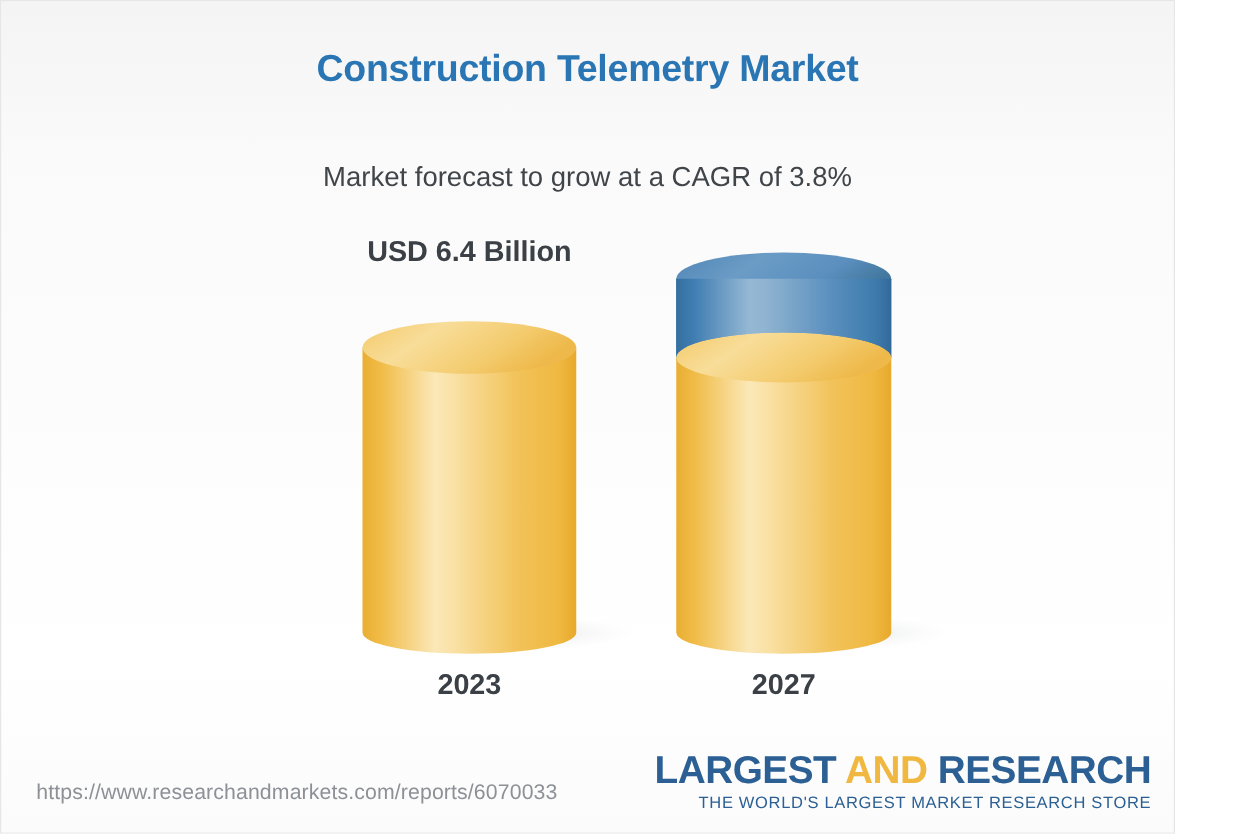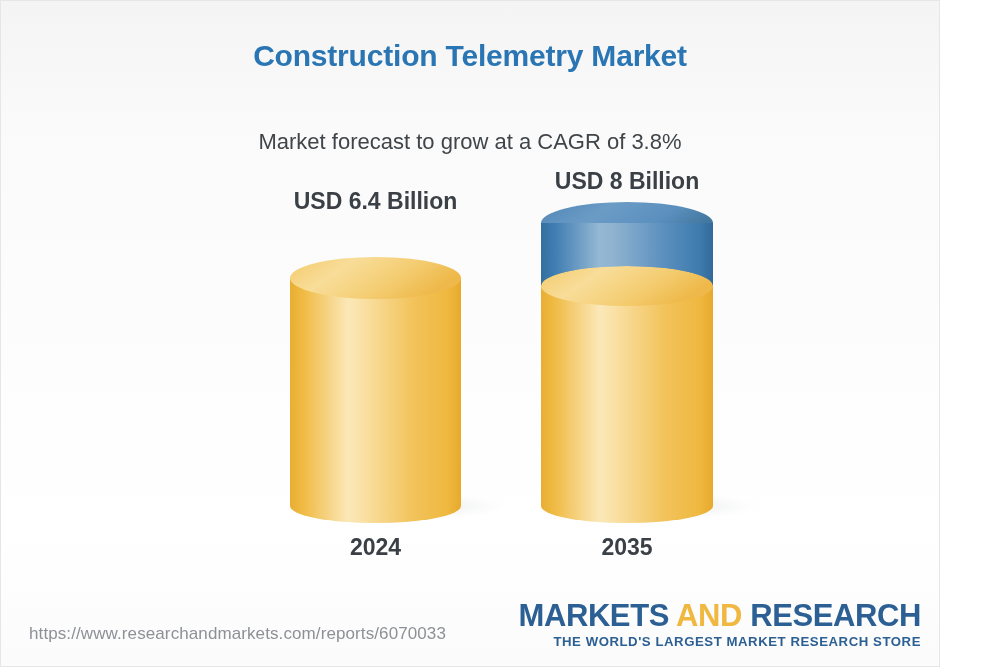--- a/index.html
+++ b/index.html
@@ -91,21 +91,21 @@
   .logo-main {
     font-size: 31px;
     font-weight: bold;
     color: #2c6094;
     letter-spacing: -0.4px;
     line-height: 1.04;
   }
   .logo-and { color: #f0b840; }
   .logo-tag {
     font-size: 13.2px;
-    font-weight: bold;
+    font-weight: normal;
     color: #2c6094;
     letter-spacing: 0.55px;
     line-height: 1.2;
     margin-top: 2px;
   }
 </style>
 </head>
 <body>
 
 <div class="card">
@@ -140,21 +140,21 @@
           </radialGradient>
         </defs>
 
         <ellipse cx="120" cy="250" rx="96" ry="14" fill="url(#shadow2024)"></ellipse>
 
         <path d="M0,22 L0,250 A85.5,17 0 0 0 171,250 L171,22 Z" fill="url(#yellowBody)"></path>
 
         <ellipse cx="85.5" cy="22" rx="85.5" ry="21" fill="url(#yellowTop)"></ellipse>
       </svg>
       <div class="value-label" style="top:-68px;">USD 6.4 Billion</div>
-      <div class="cat-label" style="top:278px;">2024</div>
+      <div class="cat-label" style="top:278px;">2023</div>
     </div>
 
     <div class="cyl-group" style="left:540px; top:199px; width:172px; height:309px;">
       <svg width="172" height="354" viewBox="0 0 172 354" style="position:absolute;left:0;top:0;overflow:visible;">
         <defs>
           <linearGradient id="blueBody" x1="0" y1="0" x2="1" y2="0">
             <stop offset="0%" stop-color="#356f9f"></stop>
             <stop offset="8%" stop-color="#3f7db2"></stop>
             <stop offset="34%" stop-color="#95b8d4"></stop>
             <stop offset="42%" stop-color="#8fb3d0"></stop>
@@ -195,26 +195,25 @@
         <path d="M0,23 L0,86 A86,21 0 0 0 172,86 L172,23 Z" fill="url(#blueBody)"></path>
 
         <ellipse cx="86" cy="23" rx="86" ry="21" fill="url(#blueTop)"></ellipse>
 
         <path d="M0,86 L0,306 A86,17 0 0 0 172,306 L172,86 Z" fill="url(#yellowBody2)"></path>
 
         <ellipse cx="86" cy="86" rx="86" ry="20" fill="url(#yellowTop2)"></ellipse>
 
         <path d="M0,23 L0,86 A86,20 0 0 1 172,86 L172,23 Z" fill="url(#blueBody)"></path>
       </svg>
-      <div class="value-label" style="top:-32px;">USD 8 Billion</div>
-      <div class="cat-label" style="top:334px;">2035</div>
+      <div class="cat-label" style="top:334px;">2027</div>
     </div>
 
   </div>
 
   <div class="url">https://www.researchandmarkets.com/reports/6070033</div>
 
   <div class="logo">
-    <div class="logo-main"><span>MARKETS</span> <span class="logo-and">AND</span> <span>RESEARCH</span></div>
+    <div class="logo-main"><span>LARGEST</span> <span class="logo-and">AND</span> <span>RESEARCH</span></div>
     <div class="logo-tag">THE WORLD'S LARGEST MARKET RESEARCH STORE</div>
   </div>
 
 </div>
 
 </body></html>

